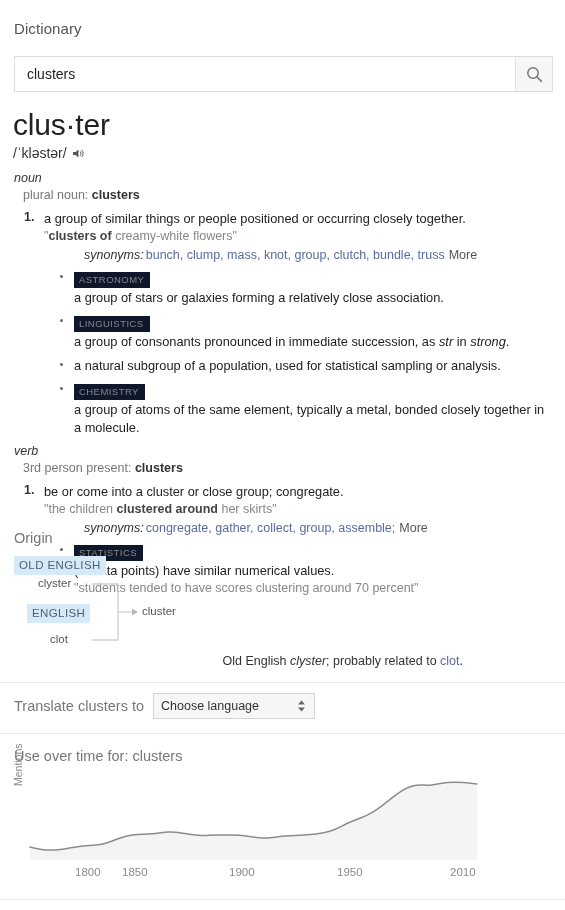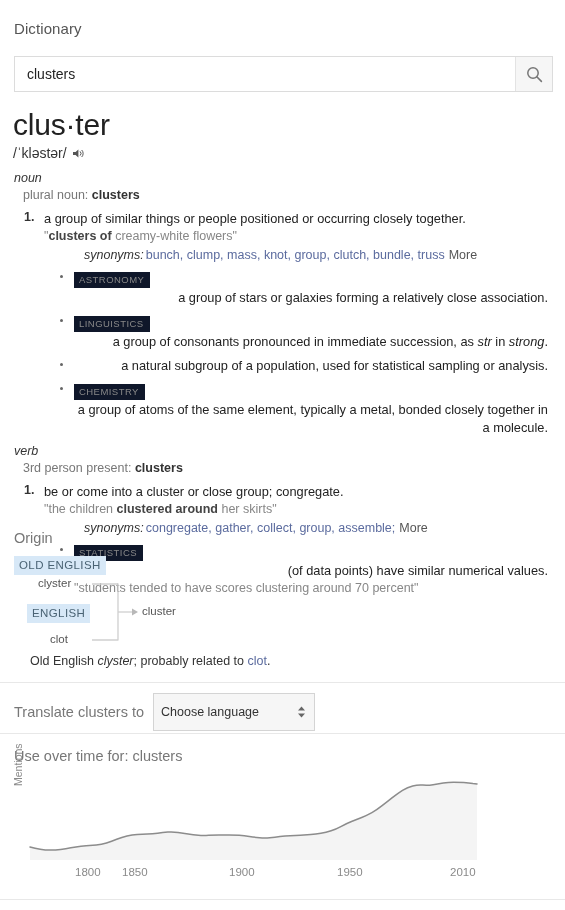--- a/index.html
+++ b/index.html
@@ -164,21 +164,20 @@
     font-size: 9.5px;
     letter-spacing: .45px;
     padding: 2px 6px 2px 5px;
     line-height: 1.25;
     margin-bottom: 1px;
   }
   .sub-gloss {
     font-size: 12.8px;
     color: #222;
     line-height: 1.42;
-    text-align: right;
   }
   .sub-gloss i { font-style: italic; }
   .sub-example {
     font-size: 12.5px;
     color: #878787;
     line-height: 1.42;
   }
 
   
   .origin-wrap { position: absolute; left: 0; top: 530px; width: 463px; }
@@ -212,20 +211,21 @@
     position: absolute;
     font-size: 11.5px;
     color: #555;
   }
   .etym-svg { position: absolute; left: 0; top: 0; }
   .origin-note {
     font-size: 12.5px;
     color: #333;
     padding-left: 30px;
     margin-top: 2px;
+    text-align: right;
   }
   .origin-note i { font-style: italic; }
   .origin-note a { color: #5b6b9e; text-decoration: none; cursor: pointer; }
 
   
   .divider {
     position: absolute;
     left: 0;
     width: 565px;
     height: 1px;
@@ -236,21 +236,21 @@
   .translate-row {
     position: absolute;
     left: 14px; top: 693px;
     display: flex;
     align-items: center;
     gap: 9px;
   }
   .translate-label { font-size: 14.5px; color: #777; }
   .lang-select {
     width: 162px;
-    height: 38px;
+    height: 26px;
     border: 1px solid #d4d4d4;
     background: #f6f6f6;
     font-family: "Liberation Sans", sans-serif;
     font-size: 12.5px;
     color: #333;
     padding: 0 22px 0 7px;
     -webkit-appearance: none;
     -moz-appearance: none;
     appearance: none;
     position: relative;

